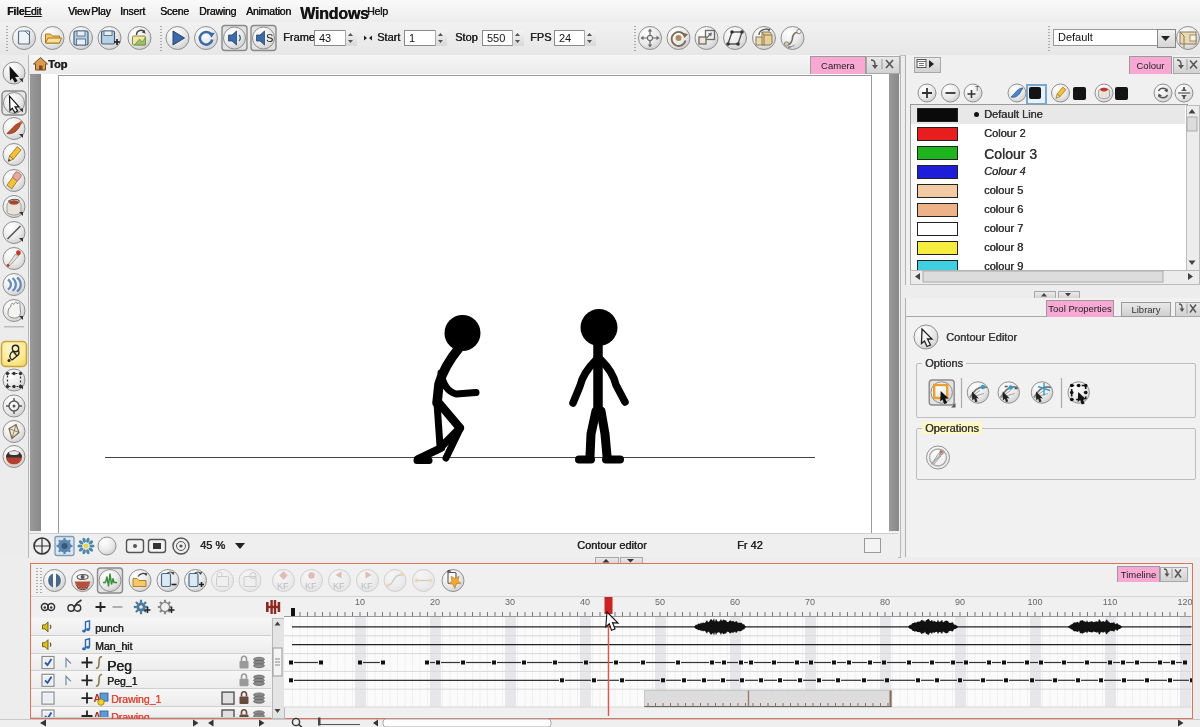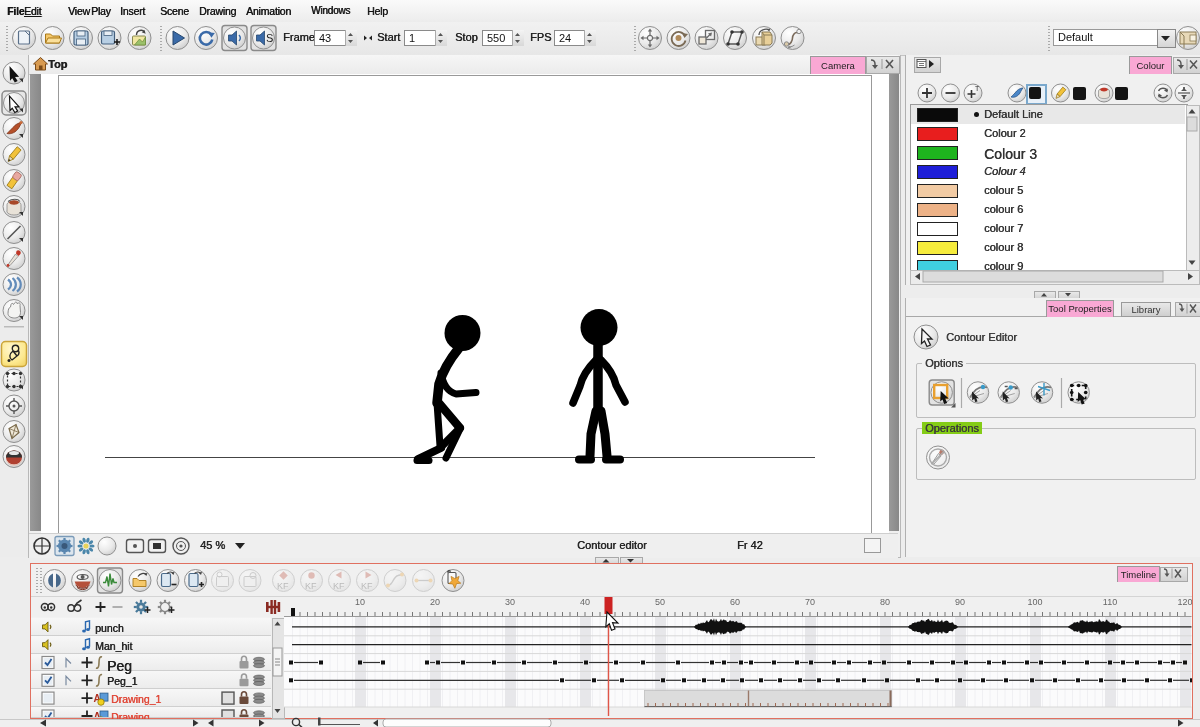--- a/index.html
+++ b/index.html
@@ -34,21 +34,21 @@
     </svg>
 <div class="abs" style="left:0;top:0;width:1200px;height:22px;background:linear-gradient(#fafafa,#ececec);border-bottom:1px solid #cfcfcf;"></div>
     <div class="txt" style="left:7px;top:5px;font-size:10.5px;letter-spacing:-0.2px;color:#151515;font-weight:bold;">File</div>
     <div class="txt" style="left:24px;top:5px;font-size:10.5px;letter-spacing:-0.2px;color:#151515;text-decoration:underline;">Edit</div>
     <div class="txt" style="left:60px;top:5px;font-size:10.5px;letter-spacing:-0.2px;color:#151515;margin-left:8px;">View</div>
     <div class="txt" style="left:91px;top:5px;font-size:10.5px;letter-spacing:-0.2px;color:#151515;">Play</div>
     <div class="txt" style="left:120px;top:5px;font-size:10.5px;letter-spacing:-0.2px;color:#151515;">Insert</div>
     <div class="txt" style="left:160px;top:5px;font-size:10.5px;letter-spacing:-0.2px;color:#151515;">Scene</div>
     <div class="txt" style="left:199px;top:5px;font-size:10.5px;letter-spacing:-0.2px;color:#151515;">Drawing</div>
     <div class="txt" style="left:246px;top:5px;font-size:10.5px;letter-spacing:-0.2px;color:#151515;">Animation</div>
-    <div class="txt" style="left:311px;top:5px;font-size:10px;letter-spacing:-0.2px;color:#151515;">Windows</div>
+    <div class="txt" style="left:300px;top:5px;font-size:16px;letter-spacing:-0.2px;color:#151515;font-weight:bold;">Windows</div>
     <div class="txt" style="left:367px;top:5px;font-size:10.5px;letter-spacing:-0.2px;color:#151515;">Help</div>
     <div class="abs" style="left:0;top:22px;width:1200px;height:33px;background:linear-gradient(#f1f1f1,#e7e7e7);border-bottom:1px solid #c4c4c4;"></div>
     <div class="abs" style="left:6px;top:26px;width:2px;height:25px;background-image:repeating-linear-gradient(#aaa 0 1px,transparent 1px 3px);"></div>
     <div class="abs" style="left:160px;top:26px;width:2px;height:25px;background-image:repeating-linear-gradient(#aaa 0 1px,transparent 1px 3px);"></div>
     <div class="abs" style="left:634px;top:26px;width:2px;height:25px;background-image:repeating-linear-gradient(#aaa 0 1px,transparent 1px 3px);"></div>
     <div class="abs" style="left:1048px;top:26px;width:2px;height:25px;background-image:repeating-linear-gradient(#aaa 0 1px,transparent 1px 3px);"></div>
     <svg class="abs" style="left:0;top:22px;" width="1200" height="33">
       <g transform="translate(0,-22)">
         <g transform="translate(24,38)">
           <circle r="11.5" fill="url(#g)" stroke="#909090" stroke-width="1"></circle>
@@ -563,21 +563,21 @@
         <circle cx="-7" cy="-7" r="1.8" fill="#111"></circle>
         <circle cx="7" cy="-7" r="1.8" fill="#111"></circle>
         <circle cx="-7" cy="7" r="1.8" fill="#111"></circle>
         <circle cx="0" cy="-7" r="1.8" fill="#111"></circle>
         <circle cx="7" cy="0" r="1.8" fill="#111"></circle>
         <circle cx="-7" cy="0" r="1.8" fill="#111"></circle>
         <path d="M-0.5,-0.5 L7.5,7 L4,6.8 L6,11 L3,12 L1.5,7.5 L-1,9.5 Z" fill="#111"></path>
       </g>
     </svg>
     <div class="abs" style="left:916px;top:428px;width:278px;height:50px;border:1px solid #bdbdbd;border-radius:2px;"></div>
-    <div class="txt" style="left:922px;top:422px;font-size:11px;color:#3a3a3a;background:#84cc16;padding:0 3px;">Operations</div>
+    <div class="txt" style="left:922px;top:422px;font-size:11px;color:#3a3a3a;background:#fef9c3;padding:0 3px;">Operations</div>
     <svg class="abs" style="left:905px;top:440px;" width="295" height="36" viewBox="905 440 295 36">
       <g transform="translate(938,457.5)">
         <circle r="11.5" fill="url(#gf)" stroke="#909090" stroke-width="1"></circle>
         <path d="M-6.5,6.5 L-4,6.5 L3,-1.5 L0.5,-4 Z" fill="#eee" stroke="#888" stroke-width="0.8"></path>
         <path d="M1,-4.5 L3.5,-2 L5.5,-4 C6.5,-5 6.5,-6.5 5.5,-7.5 C4.5,-8.2 3,-8.2 2,-7.2 Z" fill="#b87a6a"></path>
         <circle r="8.5" fill="none" stroke="#aaa" stroke-width="1.4"></circle>
         <path d="M-6,6 L6,-6" stroke="#aaa" stroke-width="1.4"></path>
       </g>
     </svg>
     <div class="abs" style="left:30px;top:563px;width:1163px;height:155.5px;background:#f0f0f0;border:1.5px solid #e07060;box-sizing:border-box;"></div>

